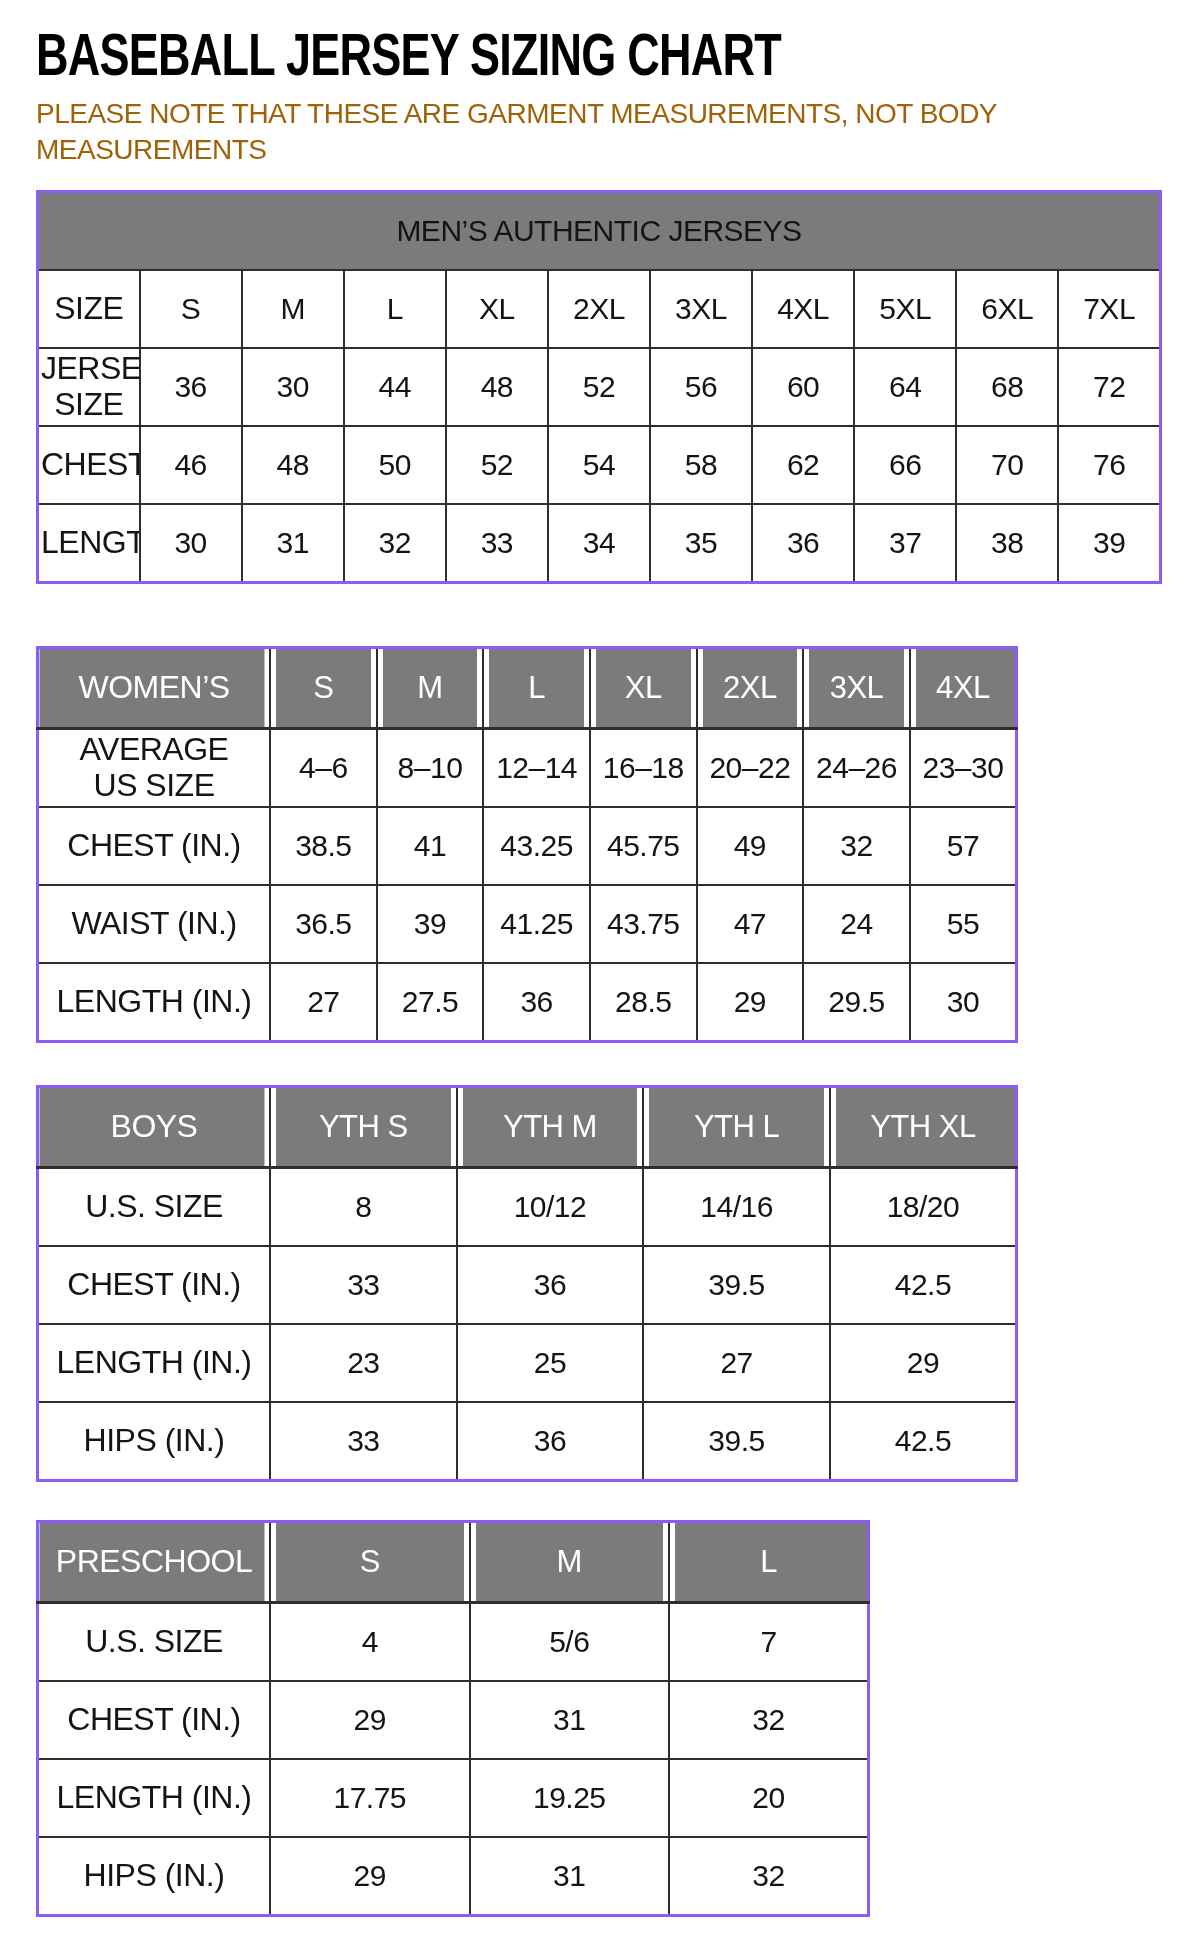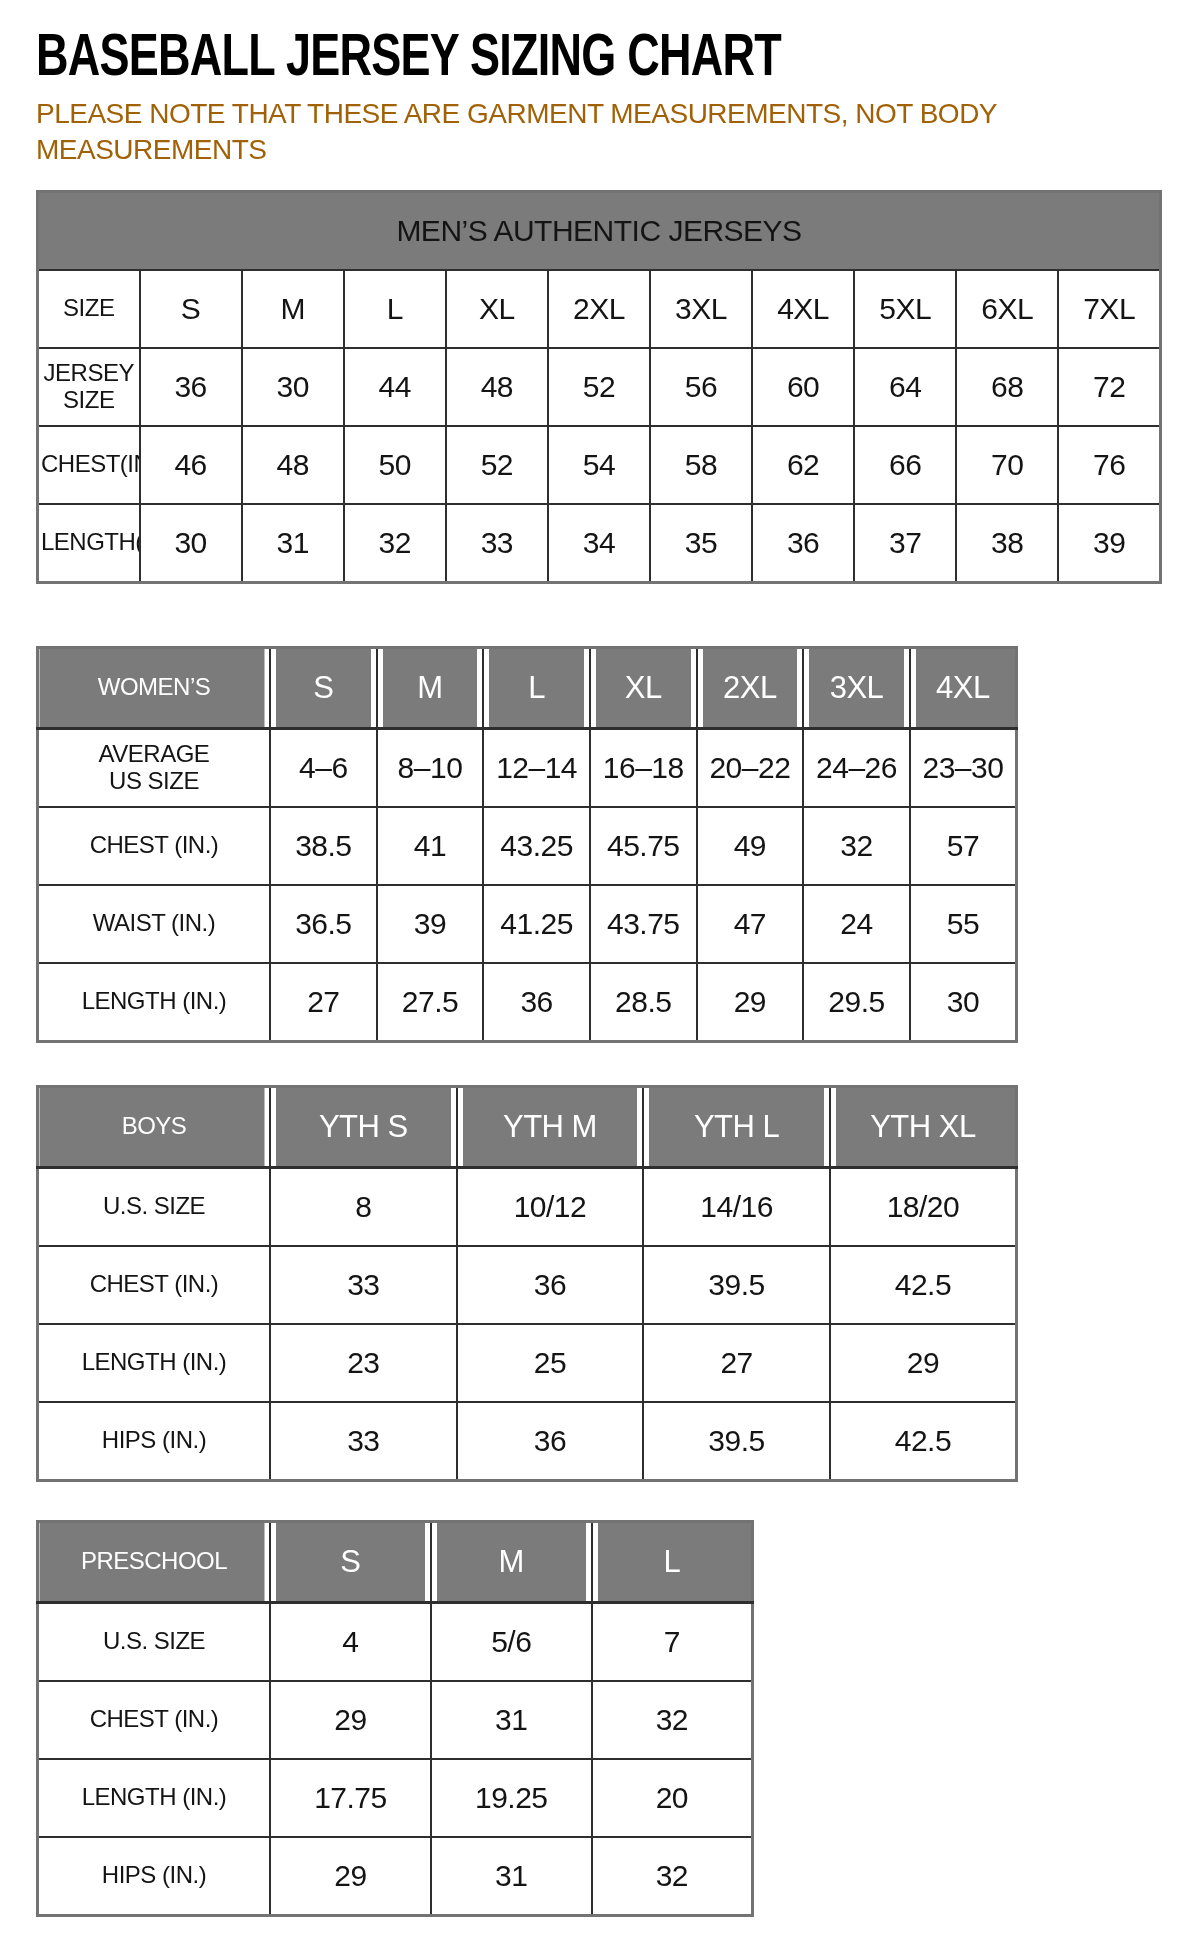--- a/index.html
+++ b/index.html
@@ -49,41 +49,41 @@
   
   .table-block { margin: 0; }
   section[data-table="0"] { margin-bottom: 62px; }
   section[data-table="1"] { margin-bottom: 42px; margin-top: 10px; }
   section[data-table="2"] { margin-bottom: 38px; }
   section[data-table="3"] { margin-bottom: 0; }
 
   table.size-table {
     border-collapse: collapse;
     table-layout: fixed;
-    border: 3px solid #737373;
+    border: 3px solid #8b5cf6;
   }
   section[data-table="0"] table { width: 1126px; }
   section[data-table="1"] table { width: 982px;  }
   section[data-table="2"] table { width: 982px; padding-left: 10px;  }
-  section[data-table="3"] table { width: 718px;  }
+  section[data-table="3"] table { width: 834px;  }
 
   table.size-table td {
     border: 2px solid #2e2e2e;
     height: 76px;
     padding: 0 2px;
     text-align: center;
     vertical-align: middle;
     font-size: 30px;
     letter-spacing: -0.5px;
     color: #141414;
     overflow: hidden;
   }
   table.size-table td.label-col {
     width: 226px;
-    font-size: 24px;
+    font-size: 32px;
     white-space: pre-line;
     line-height: 1.12;
   }
   
   td.banner-cell {
     background: #7b7b7b;
     color: #fff;
     font-size: 40px;
     letter-spacing: 0.5px;
     height: 72px;

